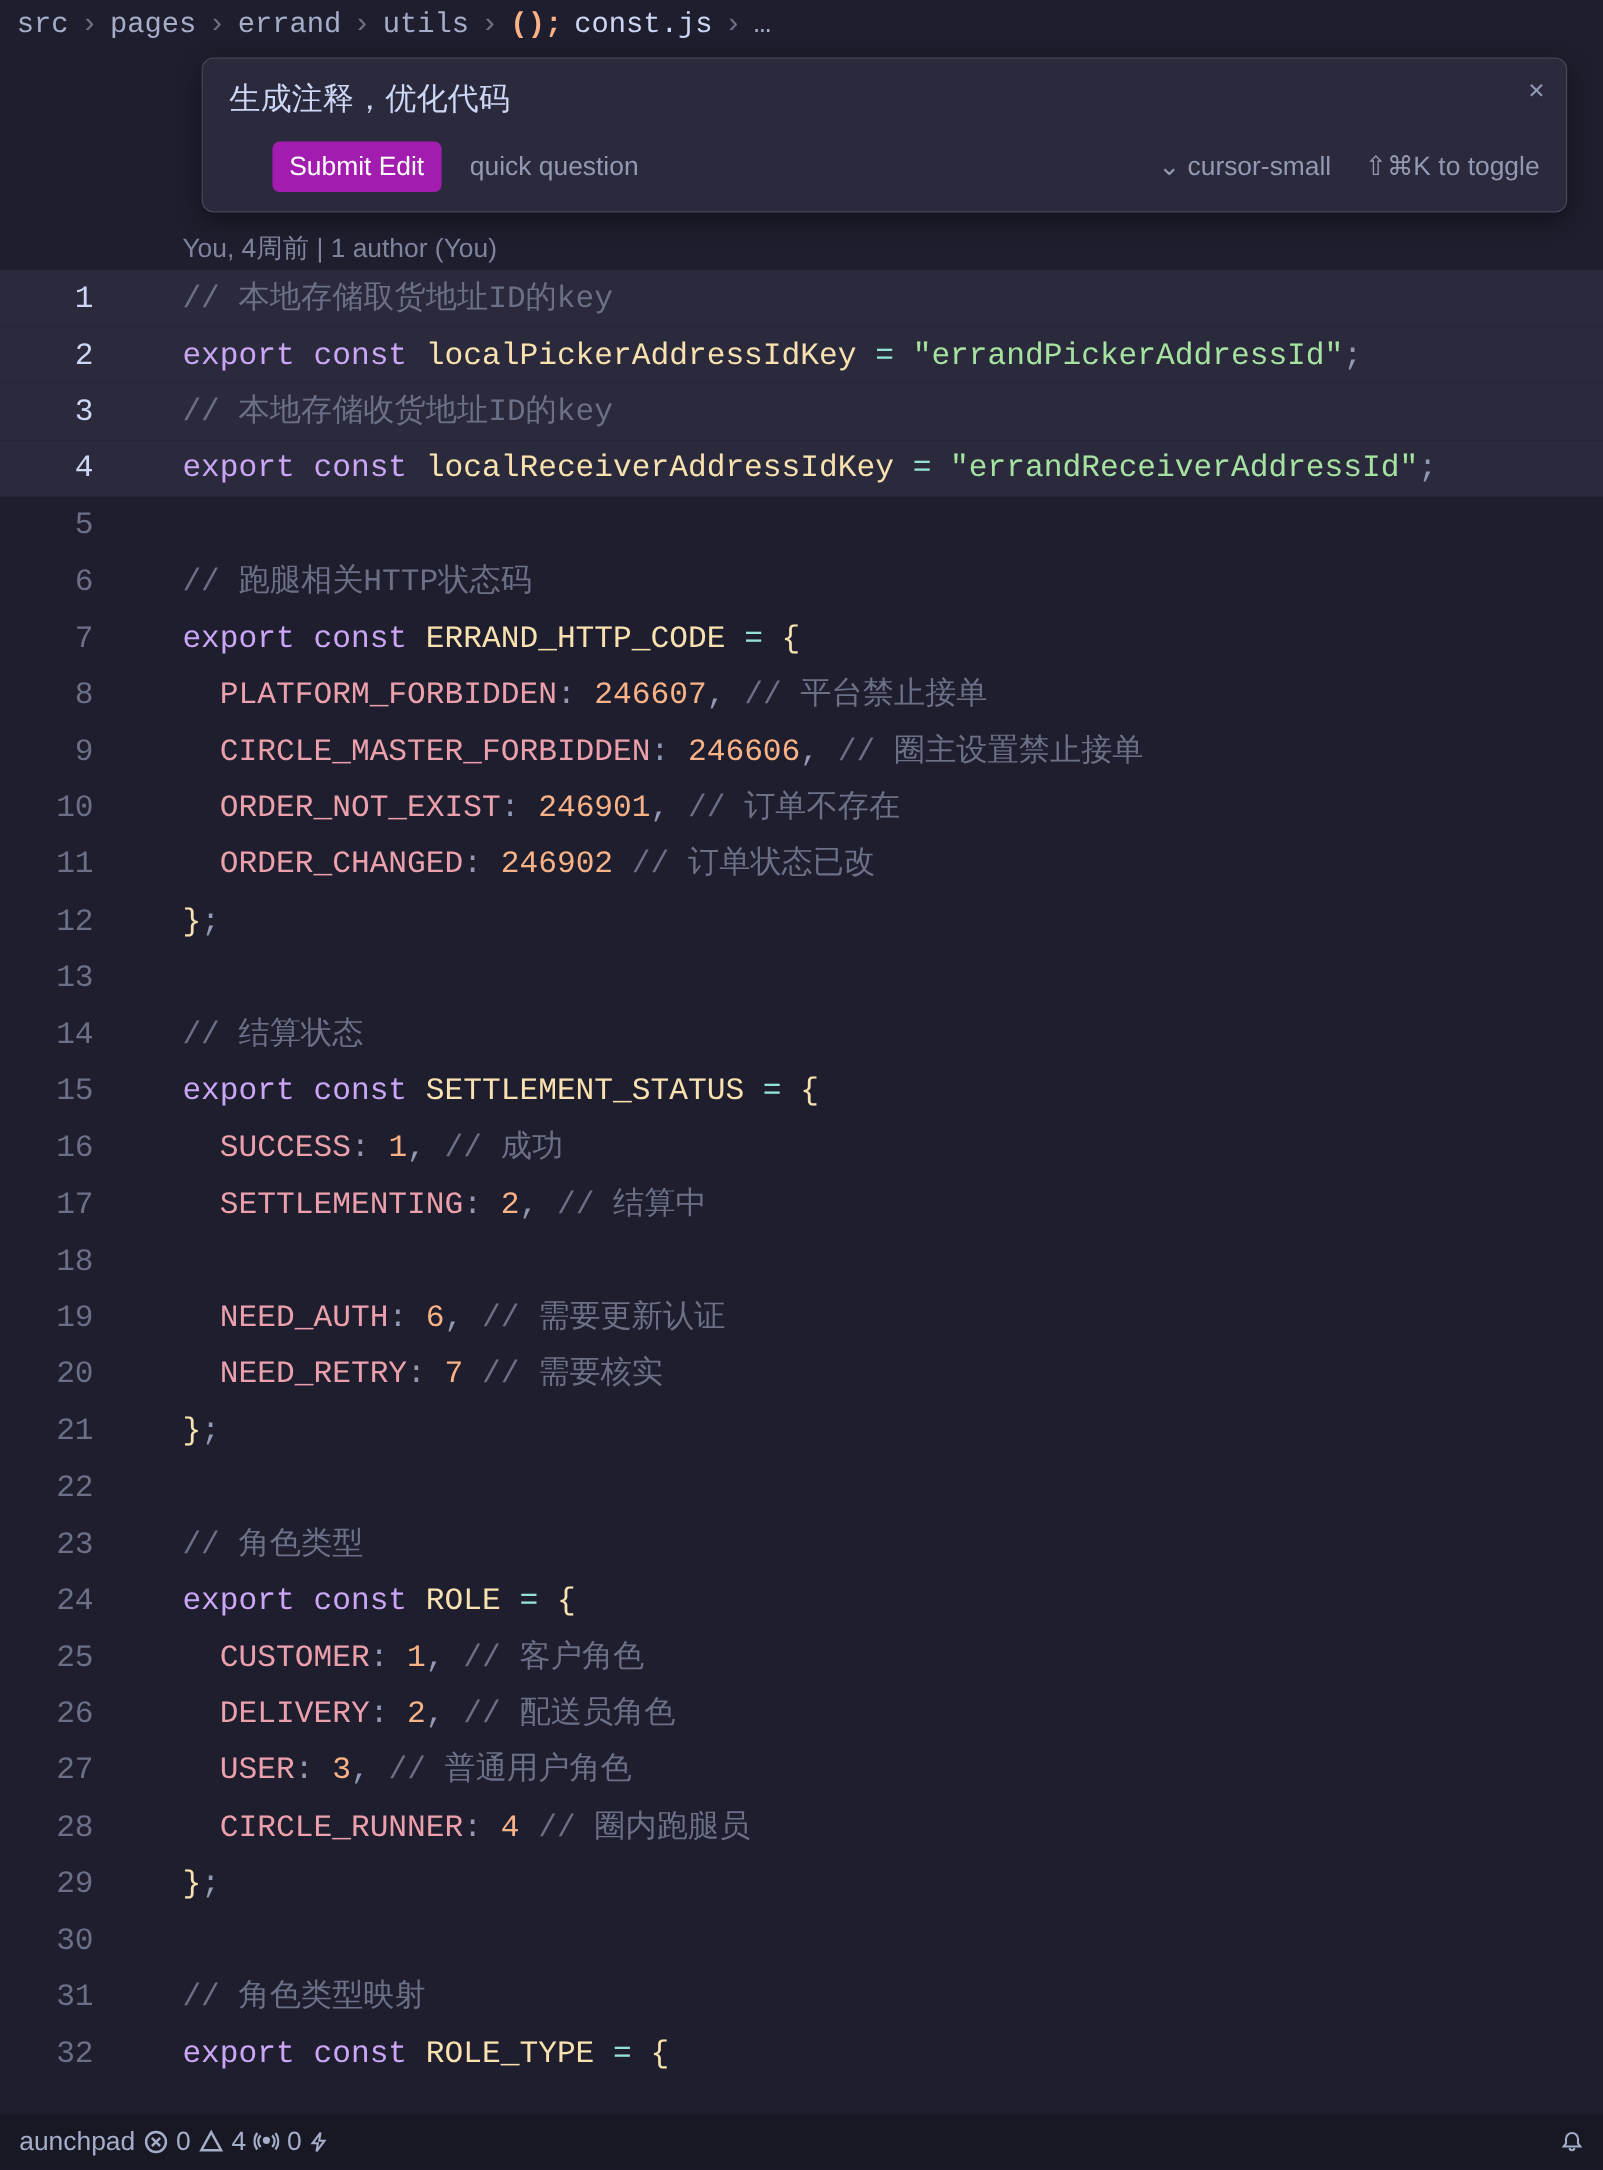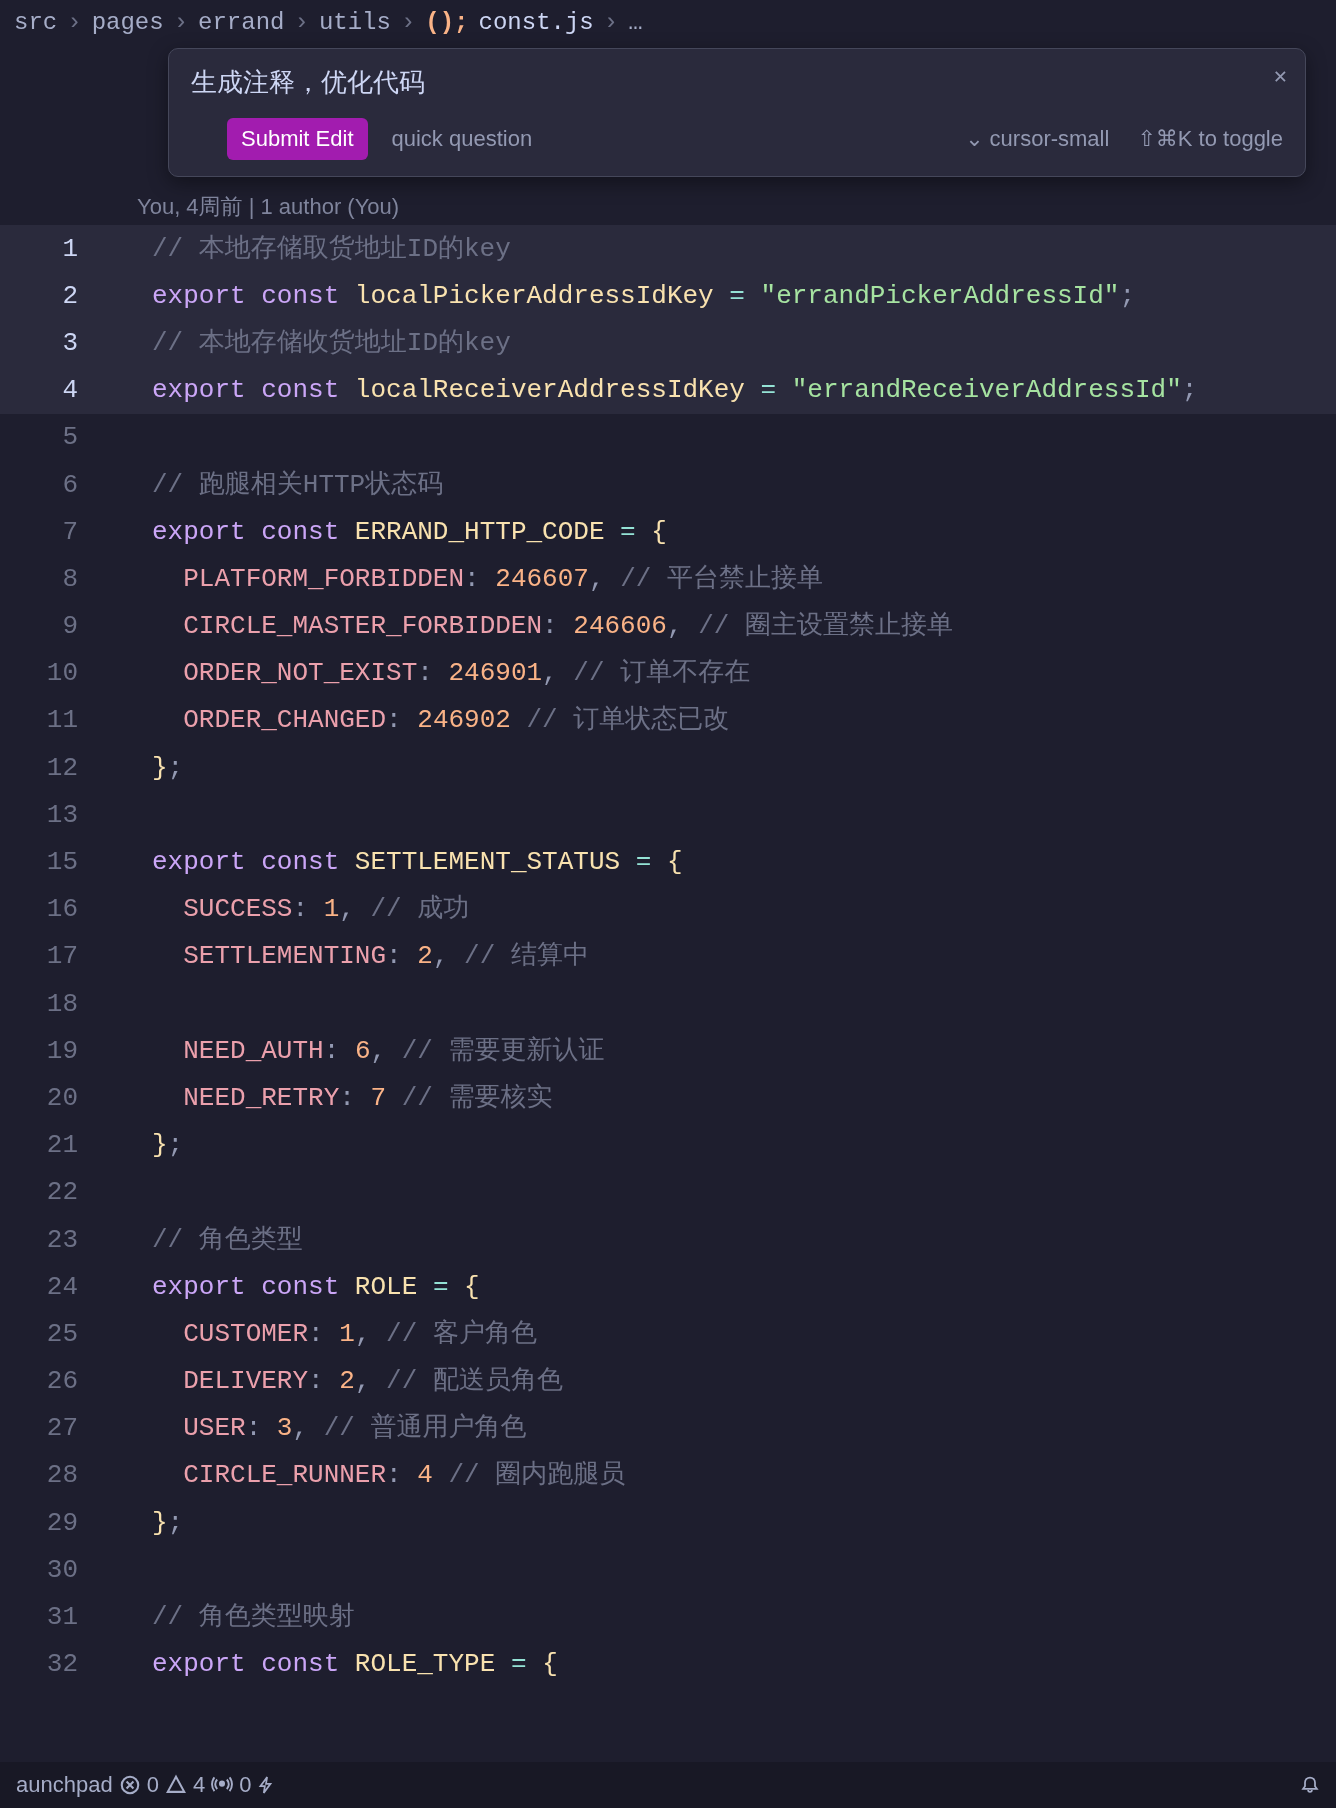--- a/index.html
+++ b/index.html
@@ -7,21 +7,21 @@
     width: 1336px;
     height: 1808px;
     background: #1e1e2e;
     font-family: Menlo, Monaco, "Courier New", monospace;
     color: #cdd6f4;
     overflow: hidden;
     font-size: 22px;
   }
   .breadcrumb {
     display: flex;
-    align-items: center;
+    align-items: flex-start;
     gap: 10px;
     padding: 8px 14px;
     font-size: 24px;
     color: #a6adc8;
     height: 44px;
   }
   .breadcrumb .sep { color: #6c7086; }
   .breadcrumb .fn-icon { color: #fab387; font-weight: bold; }
   .breadcrumb .filename { color: #cdd6f4; }
   .popup {
@@ -71,21 +71,21 @@
     margin-left: auto;
     display: flex;
     align-items: center;
     gap: 28px;
     color: #9399b2;
   }
   .popup .model { display: flex; align-items: center; gap: 6px; }
   .blame {
     position: absolute;
     top: 192px;
-    left: 137px;
+    left: 152px;
     font-size: 22px;
     color: #7f849c;
     font-family: -apple-system, sans-serif;
   }
   .editor {
     position: absolute;
     top: 225px;
     left: 0;
     right: 0;
     bottom: 46px;
@@ -241,20 +241,25 @@
       <div class="gutter">12</div>
       <div class="glyph-margin"></div>
       <div class="code"><span class="tok-punc2">}</span><span class="tok-punc">;</span></div>
     </div>
     <div class="line">
       <div class="gutter">13</div>
       <div class="glyph-margin"></div>
       <div class="code"></div>
     </div>
     <div class="line">
+      <div class="gutter">14</div>
+      <div class="glyph-margin"></div>
+      <div class="code"><span class="tok-cm">// 结算状态</span></div>
+    </div>
+    <div class="line">
       <div class="gutter">15</div>
       <div class="glyph-margin"></div>
       <div class="code"><span class="tok-kw">export</span><span> </span><span class="tok-kw2">const</span><span> </span><span class="tok-var">SETTLEMENT_STATUS</span><span> </span><span class="tok-op">=</span><span> </span><span class="tok-punc2">{</span></div>
     </div>
     <div class="line">
       <div class="gutter">16</div>
       <div class="glyph-margin"></div>
       <div class="code"><span>  </span><span class="tok-prop">SUCCESS</span><span class="tok-punc">:</span><span> </span><span class="tok-num">1</span><span class="tok-punc">,</span><span> </span><span class="tok-cm">// 成功</span></div>
     </div>
     <div class="line">

